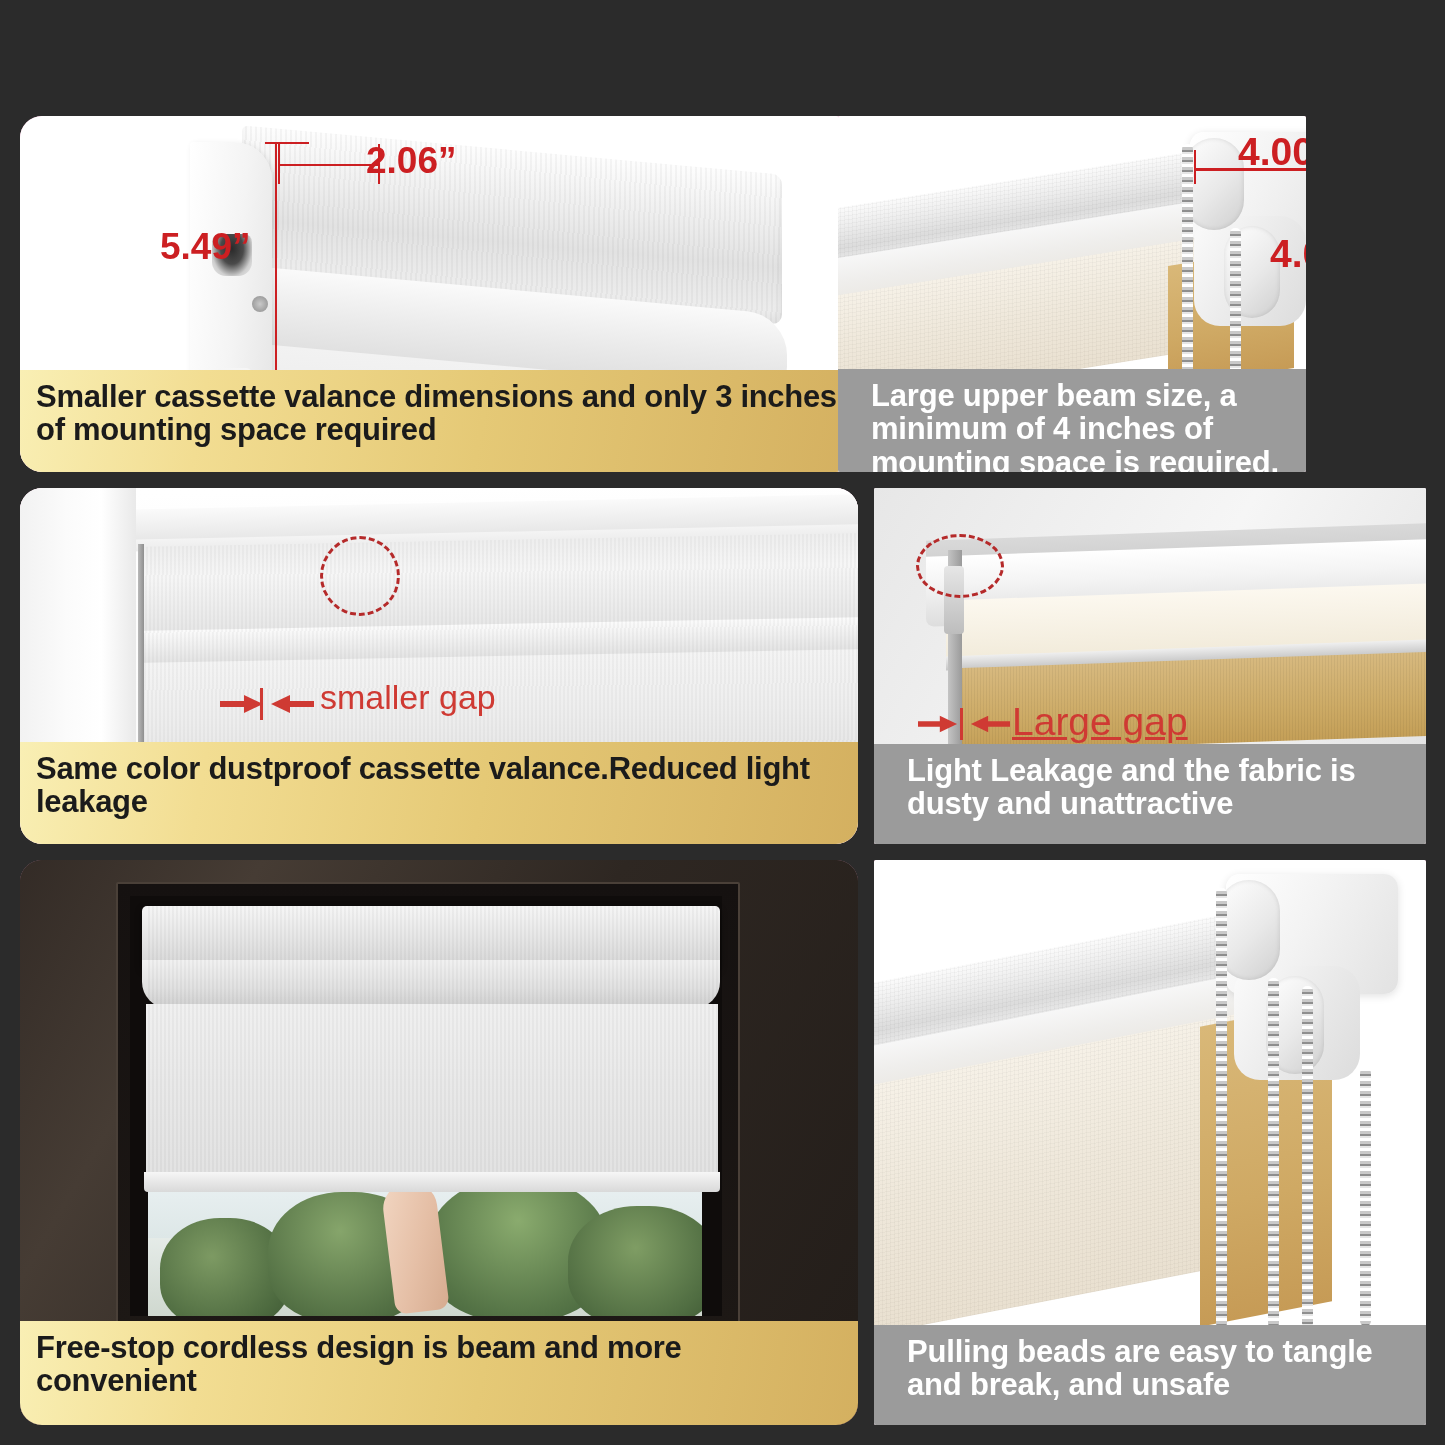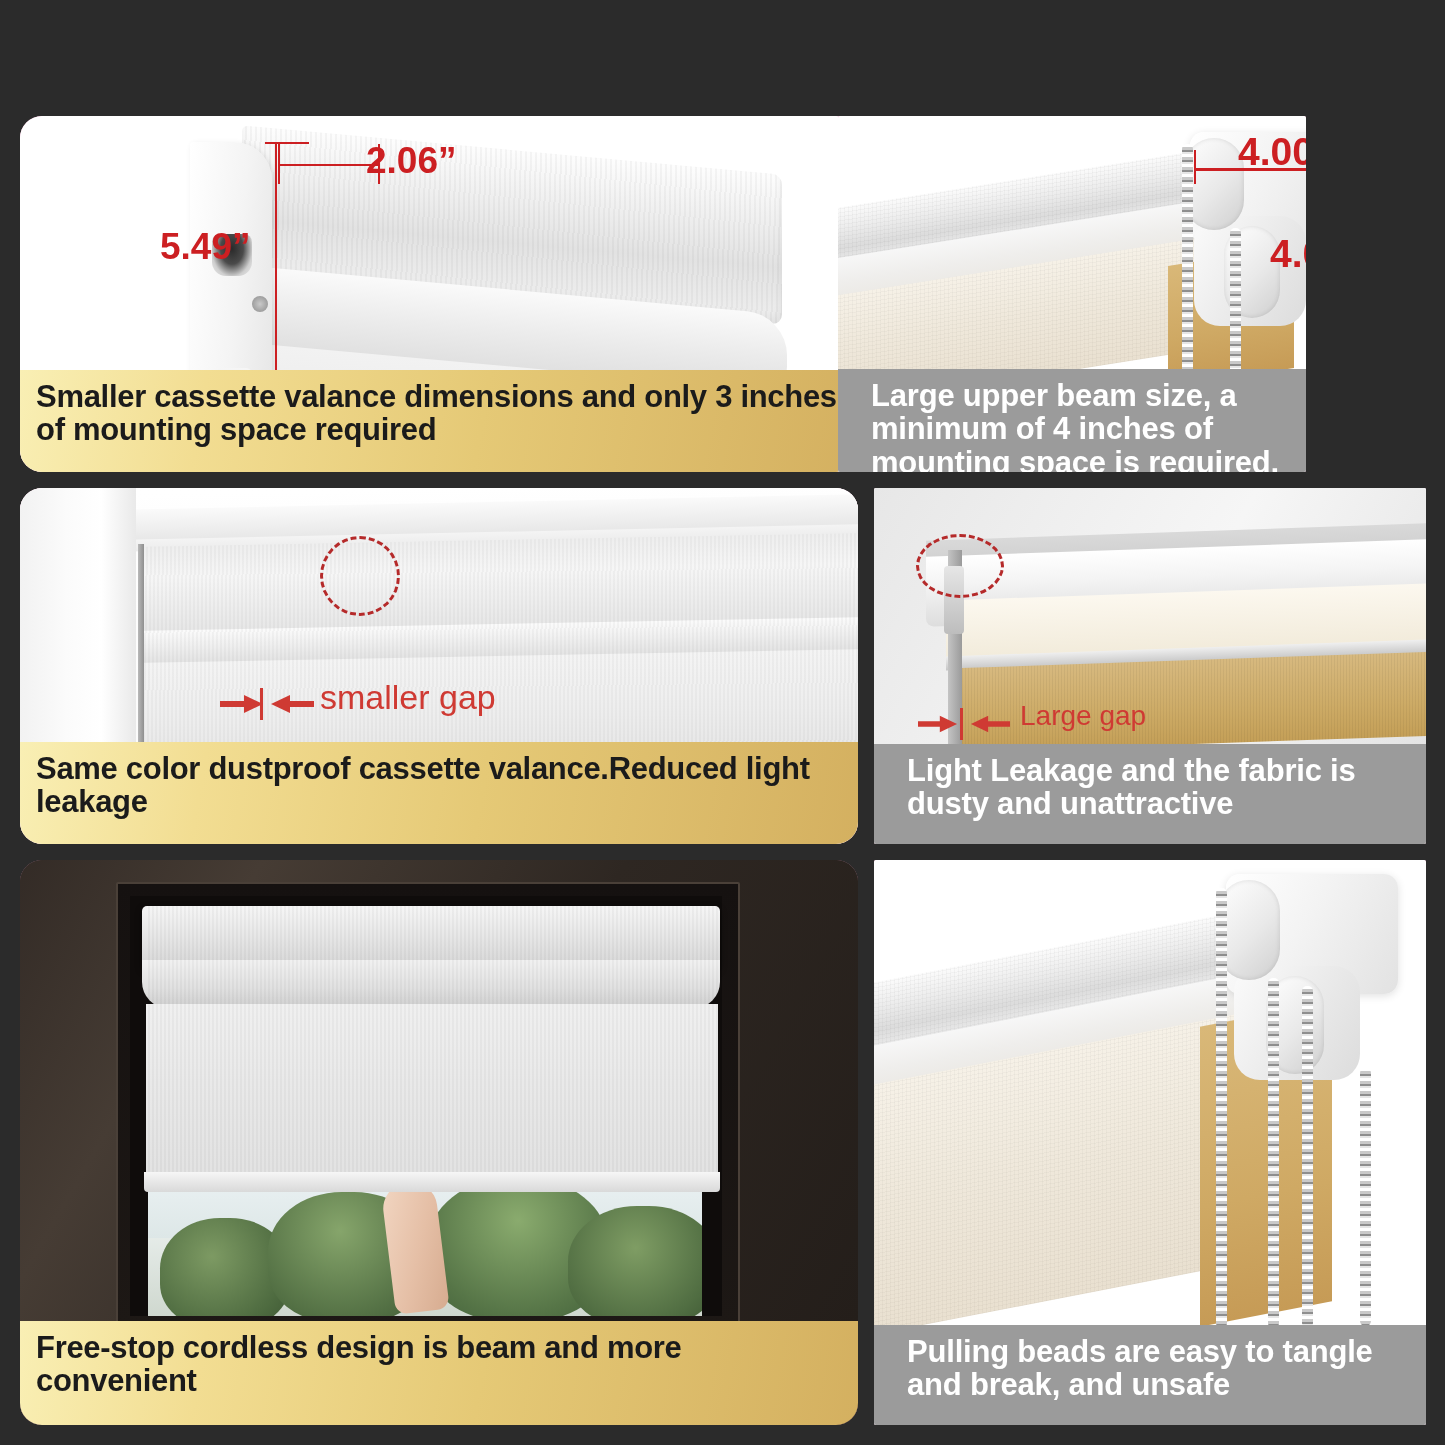--- a/index.html
+++ b/index.html
@@ -401,21 +401,21 @@
 
       <div class="dashcircle" style="left:42px;top:46px;width:82px;height:58px;"></div>
 
       <div class="dline" style="left:86px;top:220px;width:3px;height:32px;background:#cf3a33;"></div>
       <svg style="position:absolute;left:44px;top:226px;" width="40" height="20" viewBox="0 0 44 22">
         <path d="M0 8 L24 8 L24 2 L43 11 L24 20 L24 14 L0 14 Z" fill="#cf3a33"></path>
       </svg>
       <svg style="position:absolute;left:96px;top:226px;" width="40" height="20" viewBox="0 0 44 22">
         <path d="M44 8 L20 8 L20 2 L1 11 L20 20 L20 14 L44 14 Z" fill="#cf3a33"></path>
       </svg>
-      <div class="annot" style="left:146px;top:212px;font-size:28px;">Large gap</div>
+      <div class="annot" style="left:138px;top:212px;font-size:39px;text-decoration:underline;">Large gap</div>
     </div>
 
     <div class="caption gray">
       <div class="cap-text">Light Leakage and the fabric is dusty and unattractive</div>
     </div>
   </div>
 
   <div class="panel left p5">
     <div class="stage">
       <div class="room-wallL"></div>

